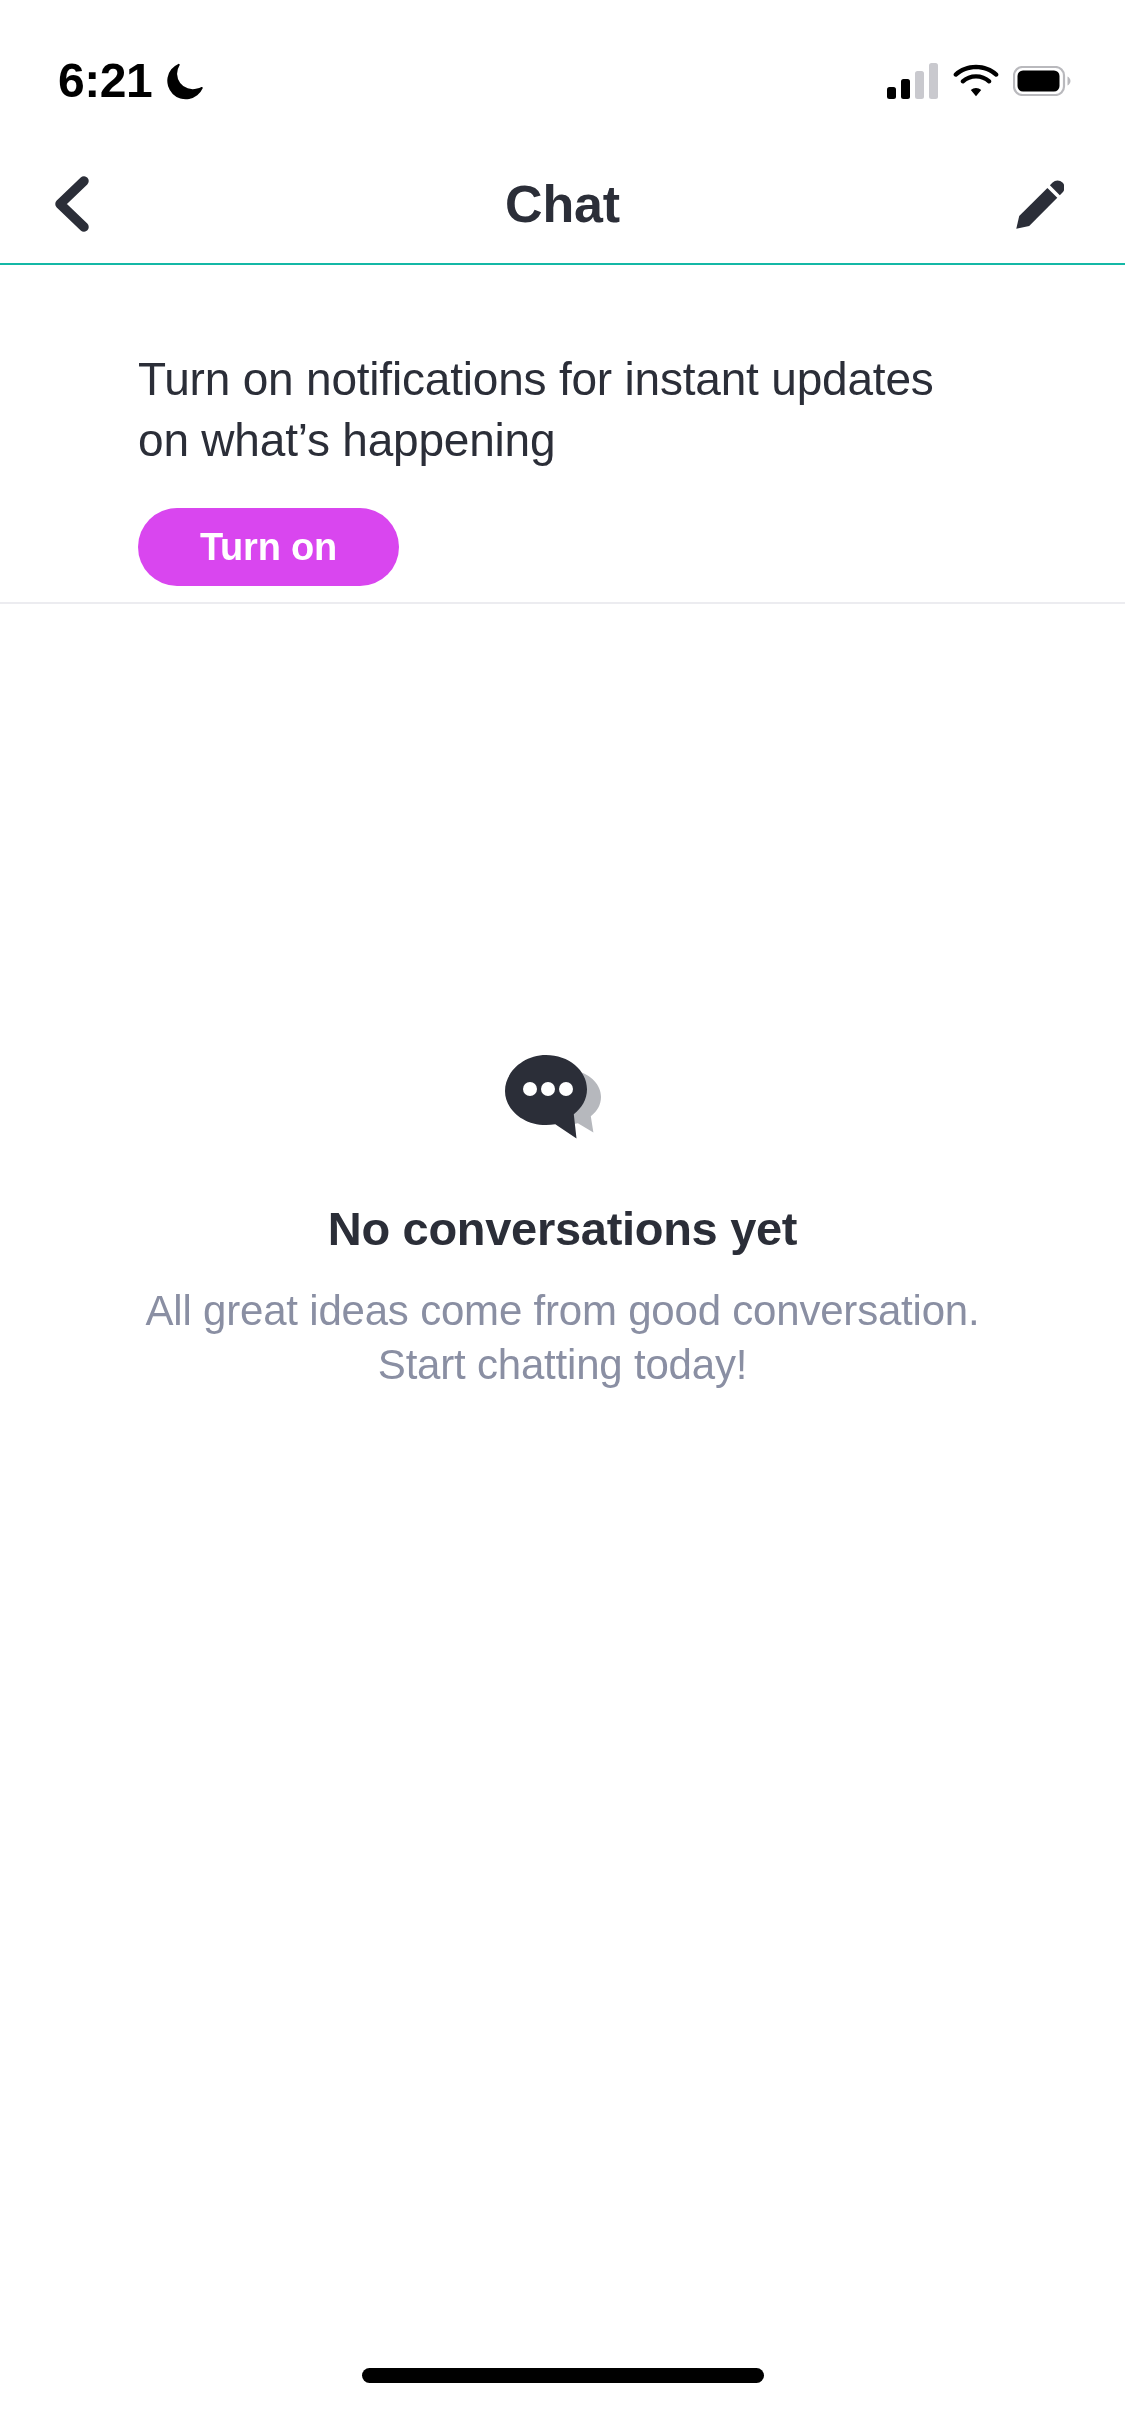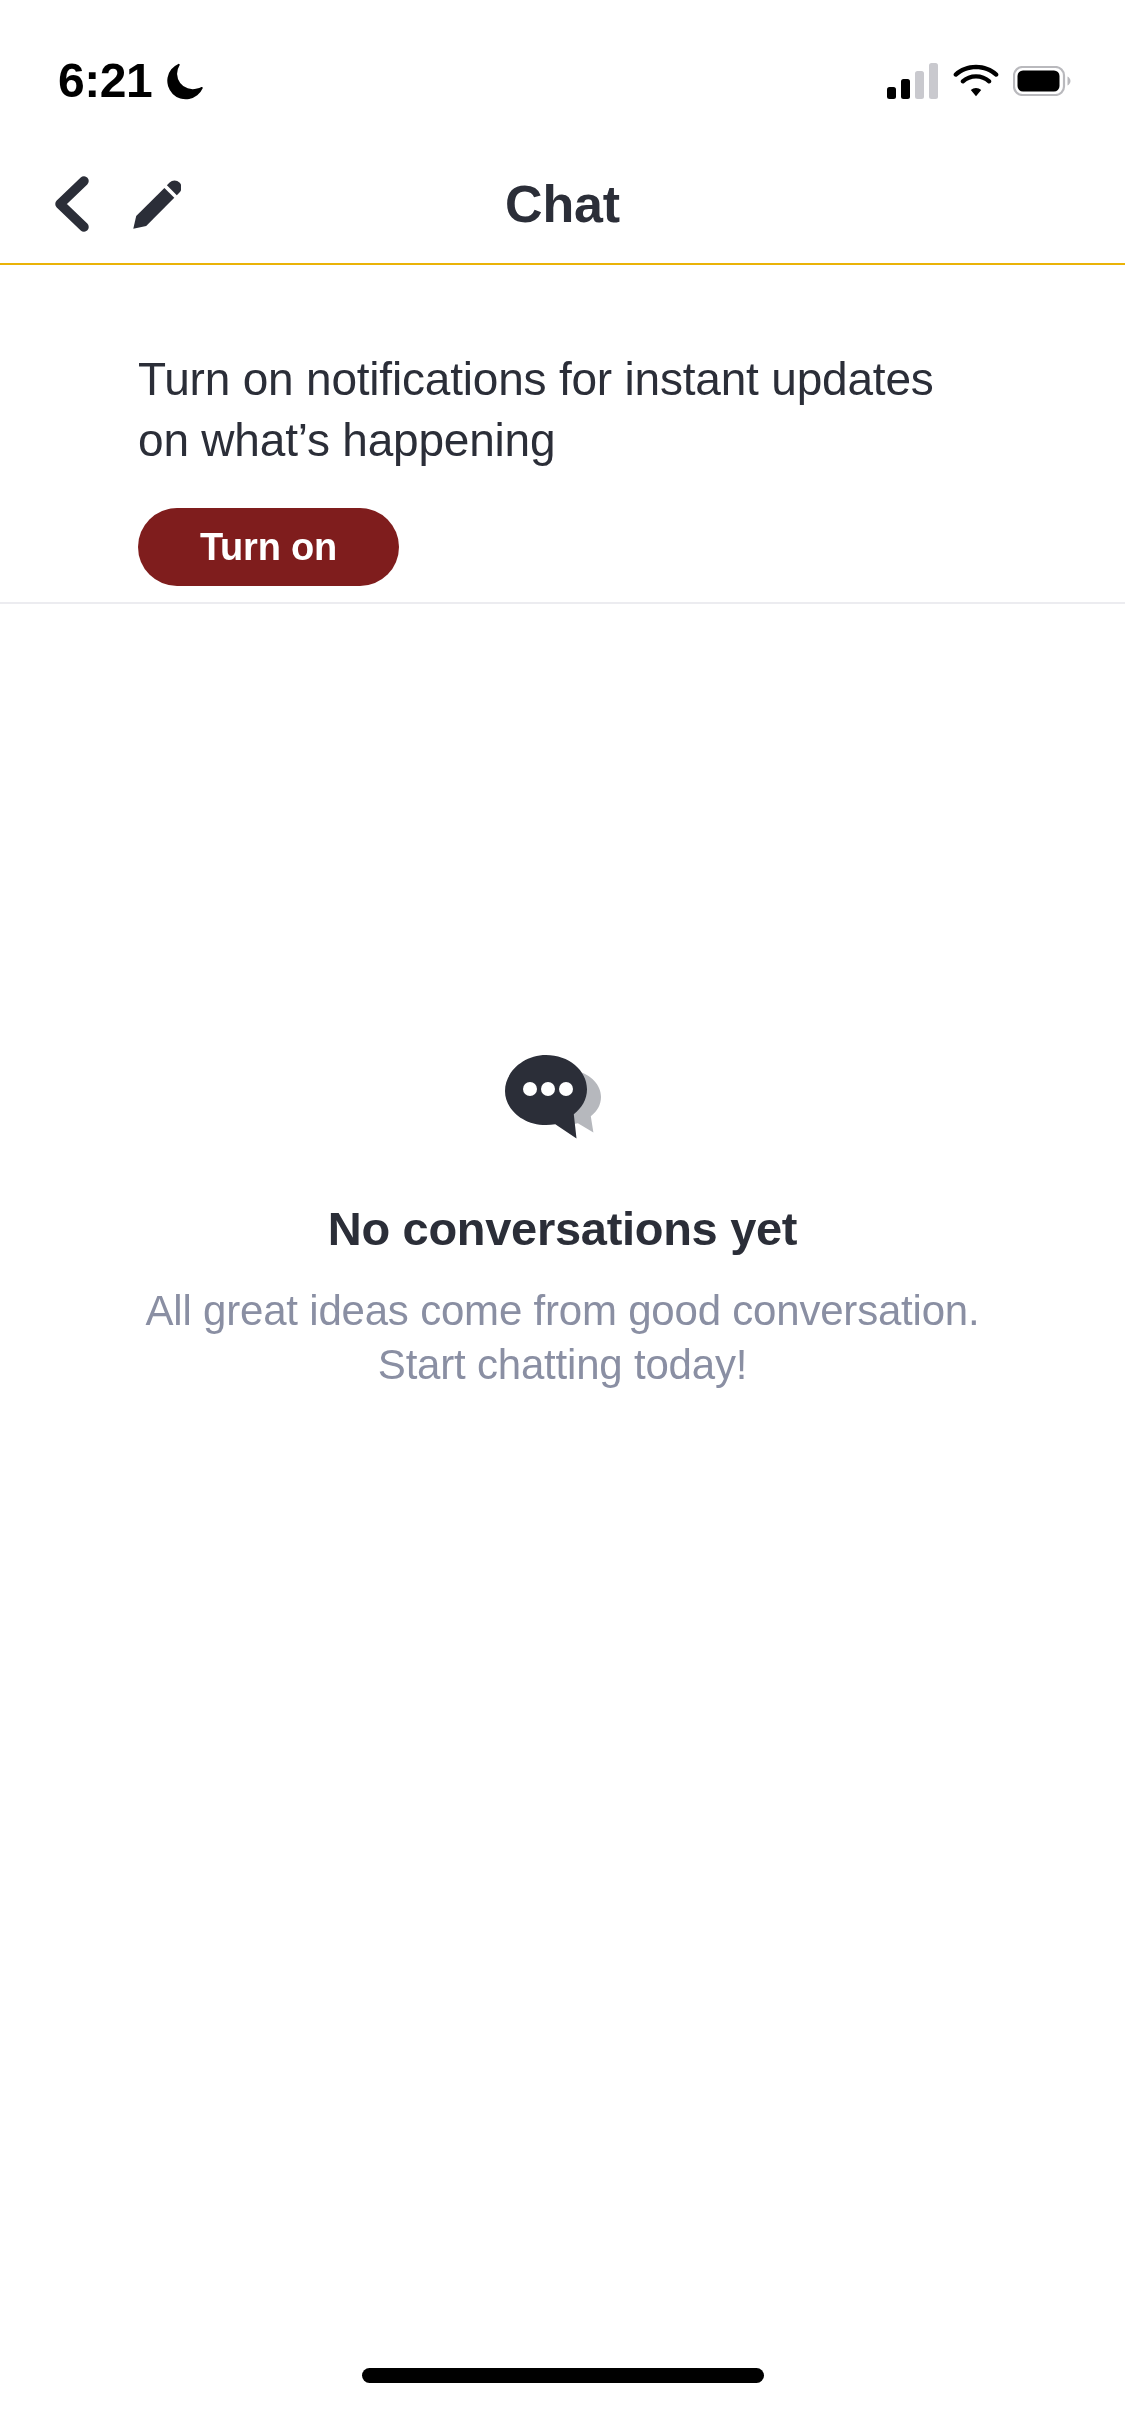--- a/index.html
+++ b/index.html
@@ -50,24 +50,24 @@
   .signal-icon { width:52px; height:36px; display:block; }
   .wifi-icon { width:48px; height:36px; display:block; }
   .battery-icon { width:58px; height:30px; display:block; }
 
   
   .nav-bar {
     flex:0 0 121px;
     height:121px;
     display:flex;
     align-items:center;
-    justify-content:flex-start;
+    justify-content:space-between;
     padding:0 44px 0 30px;
     position:relative;
-    border-bottom:2px solid #eab308;
+    border-bottom:2px solid #14b8a6;
   }
   .nav-btn {
     width:84px; height:84px;
     display:flex;
     align-items:center;
     justify-content:center;
     background:none;
     border:none;
     cursor:pointer;
   }
@@ -118,21 +118,21 @@
     align-items:center;
     justify-content:center;
   }
   .btn-later {
     width:265px;
     background:#eff2f5;
     color:#2b2e38;
   }
   .btn-turnon {
     width:261px;
-    background:#7f1d1d;
+    background:#d946ef;
     color:#ffffff;
   }
 
   
   .content {
     flex:1 1 auto;
     position:relative;
     display:flex;
     flex-direction:column;
     align-items:center;

